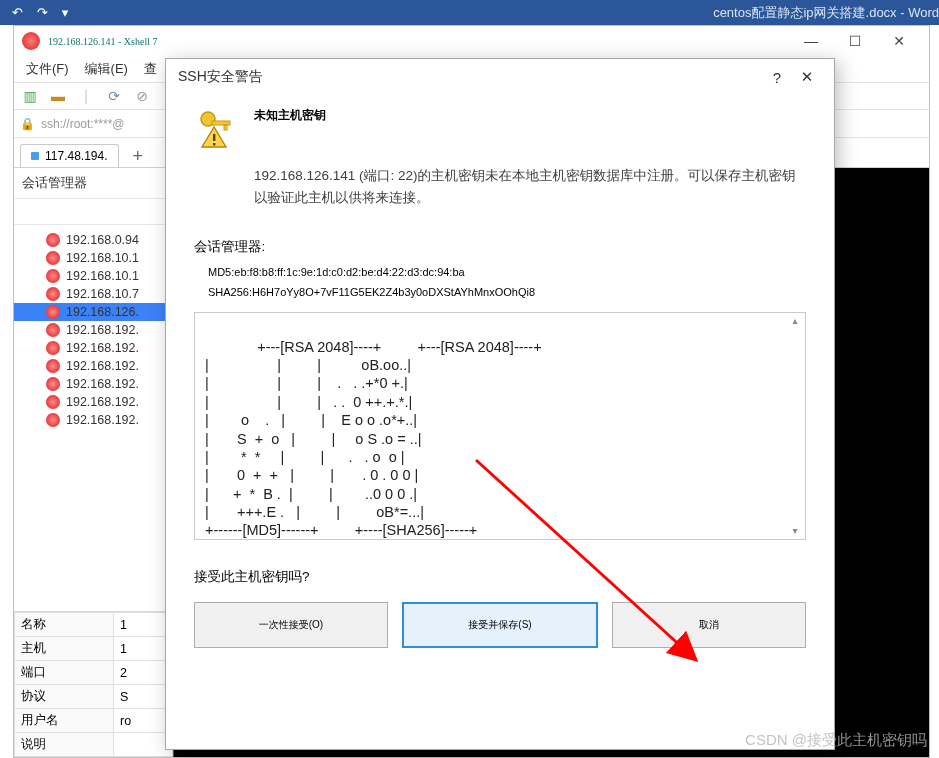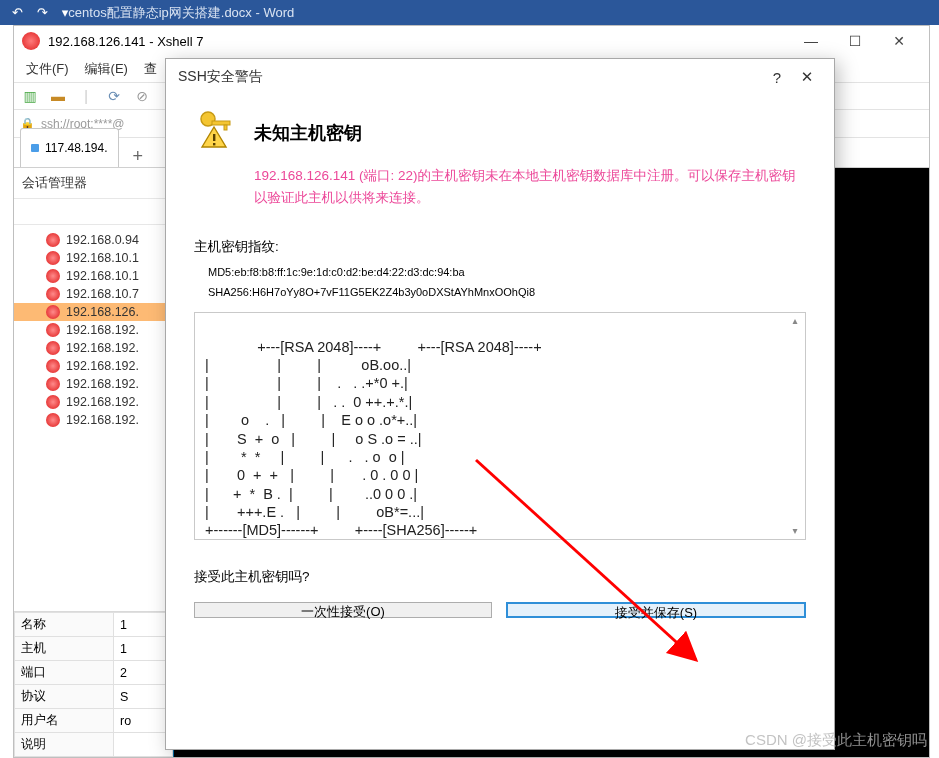--- a/index.html
+++ b/index.html
@@ -1,73 +1,73 @@
 <!DOCTYPE html>
 <html><head>
 <meta charset="utf-8">
 <style>
 * { box-sizing: border-box; margin: 0; padding: 0; font-family: "Microsoft YaHei", "Segoe UI", Tahoma, sans-serif; }
 body { width: 939px; height: 758px; overflow: hidden; background: #fff; position: relative; font-size: 13px; }
 
 
 .word-titlebar { position: absolute; top: 0; left: 0; right: 0; height: 25px; background: #2b579a; color: #fff; display: flex; align-items: center; }
 .word-titlebar .qat { display: flex; gap: 14px; padding-left: 12px; align-items: center; font-size: 13px; }
-.word-titlebar .title { flex: 1; text-align: left; font-size: 13px; color: #d9e3f2; }
+.word-titlebar .title { flex: 1; text-align: right; font-size: 13px; color: #d9e3f2; }
 
 
 .xshell { position: absolute; top: 25px; left: 13px; right: 9px; bottom: 0; background: #fff; border: 1px solid #bfbfbf; display: flex; flex-direction: column; }
 .xshell-title { height: 30px; display: flex; align-items: center; padding: 0 8px; }
 .xshell-title .icon { width: 18px; height: 18px; background: radial-gradient(circle at 50% 50%, #ff7b7b 0%, #e83b3b 70%); border-radius: 50%; margin-right: 8px; }
-.xshell-title .t { color: #000000; font-size: 13px; flex: 1; }
+.xshell-title .t { color: #0f766e; font-size: 10px; flex: 1; font-family: Liberation Serif, serif; }
 .xshell-title .wbtn { width: 44px; height: 28px; display: flex; align-items: center; justify-content: center; color: #444; font-size: 14px; }
 .xshell-menu { height: 26px; display: flex; align-items: center; padding: 0 6px; gap: 4px; color: #333; font-size: 13px; }
 .xshell-menu span { padding: 2px 6px; }
 .xshell-tools { height: 28px; border-top: 1px solid #e3e3e3; border-bottom: 1px solid #e3e3e3; display: flex; align-items: center; padding: 0 6px; gap: 8px; }
 .tbtn { width: 20px; height: 20px; display: flex; align-items: center; justify-content: center; font-size: 14px; }
 .addr { height: 28px; border-bottom: 1px solid #e3e3e3; display: flex; align-items: center; padding: 0 6px; gap: 6px; color: #9a9a9a; font-size: 12px; }
 .addr .lock { color: #d0b050; }
 .tabs { height: 30px; border-bottom: 1px solid #d0d0d0; display: flex; align-items: flex-end; padding: 0 6px; gap: 6px; }
-.tabs .tab { border: 1px solid #c9c9c9; border-bottom: none; padding: 12px 10px; background: #fff; display: flex; align-items: center; gap: 6px; font-size: 12px; border-radius: 3px 3px 0 0; }
+.tabs .tab { border: 1px solid #c9c9c9; border-bottom: none; padding: 4px 10px; background: #fff; display: flex; align-items: center; gap: 6px; font-size: 12px; border-radius: 3px 3px 0 0; }
 .tabs .tab .dot { width: 8px; height: 8px; background: #4b9de8; border-radius: 1px; }
 .tabs .add { padding: 0 8px; color: #666; font-size: 18px; }
 
 .body { flex: 1; display: flex; min-height: 0; }
 .sidebar { width: 160px; border-right: 1px solid #0369a1; display: flex; flex-direction: column; background: #fff; }
 .side-title { padding: 6px 8px; font-size: 13px; color: #333; border-bottom: 1px solid #e7e7e7; }
 .side-tools { height: 26px; border-bottom: 1px solid #e7e7e7; }
 .tree { flex: 1; overflow: hidden; padding: 6px 0; font-size: 12.5px; color: #333; }
 .tree .item { display: flex; align-items: center; gap: 6px; padding: 2px 0 2px 32px; white-space: nowrap; }
-.tree .item.sel { background: #fdba74; }
+.tree .item.sel { background: #3b82f6; }
 .tree .ic { width: 14px; height: 14px; border-radius: 50%; background: radial-gradient(circle at 50% 50%, #ff8b8b 0%, #e83b3b 70%); flex-shrink: 0; }
 
 .props { border-top: 1px solid #d9d9d9; font-size: 12.5px; }
 .props table { width: 100%; border-collapse: collapse; }
 .props td { border: 1px solid #e0e0e0; padding: 3px 6px; }
 .props td:first-child { width: 99px; background: #fafafa; }
 
 .terminal { flex: 1; background: #000; color: #ccc; font-family: Consolas, monospace; font-size: 14px; padding: 8px; line-height: 1.8; white-space: pre; overflow: hidden; }
 
 
 .dialog { position: absolute; top: 58px; left: 165px; width: 670px; height: 692px; background: #fff; border: 1px solid #a8a8a8; box-shadow: 4px 4px 18px rgba(0,0,0,0.25); display: flex; flex-direction: column; }
 .dlg-title { height: 36px; display: flex; align-items: center; padding: 16px 12px; font-size: 14px; }
 .dlg-title .t { flex: 1; color: #333; }
 .dlg-title .hbtn { width: 30px; text-align: center; color: #333; font-size: 15px; cursor: default; }
 .dlg-body { flex: 1; padding: 12px 28px; overflow: hidden; position: relative; }
 .dlg-head { display: flex; gap: 18px; align-items: flex-start; }
 .keyicon { width: 42px; height: 42px; position: relative; flex-shrink: 0; }
 .keyicon svg { width: 42px; height: 42px; }
-.dlg-head h3 { font-size: 18px; font-weight: bold; margin-top: 14px; }
-.dlg-msg { margin: 16px 0 0 60px; font-size: 13.5px; line-height: 1.6; color: #ec4899; }
+.dlg-head h3 { font-size: 12px; font-weight: bold; margin-top: 0; }
+.dlg-msg { margin: 16px 0 0 60px; font-size: 13.5px; line-height: 1.6; color: #404040; }
 .fp-label { margin: 30px 0 10px 0; font-size: 13.5px; }
 .fp { margin: 0 0 8px 14px; font-size: 11px; word-break: break-all; }
 .art { margin-top: 14px; border: 1px solid #c9c9c9; padding: 8px 10px; height: 228px; font-family: Consolas, "Courier New", monospace; font-size: 14.5px; line-height: 1.2; white-space: pre; color: #222; overflow: auto; position: relative; }
 .art .sb { position: absolute; right: 2px; top: 2px; bottom: 2px; width: 16px; display: flex; flex-direction: column; justify-content: space-between; color: #888; font-size: 10px; align-items: center; }
 .accept-q { margin-top: 28px; font-size: 13.5px; }
 .dlg-btns { display: flex; gap: 14px; margin-top: 16px; }
-.dlg-btns button { flex: 1; height: 16px; border: 1px solid #adadad; background: #f0f0f0; font-size: 13px; cursor: default; }
+.dlg-btns button { flex: 1; height: 46px; border: 1px solid #adadad; background: #f0f0f0; font-size: 10px; cursor: default; }
 .dlg-btns button.primary { background: #e5f1fb; border: 2px solid #2f8fd8; }
 
 .arrow { position: absolute; top: 355px; left: 300px; pointer-events: none; }
 
 .watermark { position: absolute; right: 12px; bottom: 8px; color: rgba(180,180,180,0.8); font-size: 15px; }
 </style>
 </head>
 <body>
 
 <div class="word-titlebar">
@@ -225,41 +225,42 @@
           <rect x="18" y="14" width="18" height="4" fill="#f4c531" stroke="#c79a14" stroke-width="1"></rect>
           <rect x="30" y="18" width="3" height="5" fill="#f4c531" stroke="#c79a14"></rect>
           <polygon points="8,40 20,20 32,40" fill="#ffd54a" stroke="#b08400" stroke-width="1.4"></polygon>
           <rect x="19" y="27" width="2.4" height="7" fill="#5b4200"></rect>
           <rect x="19" y="36" width="2.4" height="2.4" fill="#5b4200"></rect>
         </svg>
       </div>
       <h3>未知主机密钥</h3>
     </div>
     <div class="dlg-msg">192.168.126.141 (端口: 22)的主机密钥未在本地主机密钥数据库中注册。可以保存主机密钥以验证此主机以供将来连接。</div>
-    <div class="fp-label">主机密钥指纹:</div>
+    <div class="fp-label">会话管理器:</div>
     <div class="fp">MD5:eb:f8:b8:ff:1c:9e:1d:c0:d2:be:d4:22:d3:dc:94:ba</div>
     <div class="fp">SHA256:H6H7oYy8O+7vF11G5EK2Z4b3y0oDXStAYhMnxOOhQi8</div>
     <div class="art">
       <span>+---[RSA 2048]----+         +---[RSA 2048]----+
 |                 |         |          oB.oo..|
 |                 |         |    .   . .+*0 +.|
 |                 |         |   . .  0 ++.+.*.|
 |        o    .   |         |    E o o .o*+..|
 |       S  +  o   |         |     o S .o = ..|
 |        *  *     |         |      .   . o  o |
 |       0  +  +   |         |       . 0 . 0 0 |
 |      +  *  B .  |         |        ..0 0 0 .|
 |       +++.E .   |         |         oB*=...|
 +------[MD5]------+         +----[SHA256]-----+</span>
       <div class="sb"><span>▴</span><span>▾</span></div>
     </div>
     <div class="accept-q">接受此主机密钥吗?</div>
     <div class="dlg-btns">
       <button>一次性接受(O)</button>
       <button class="primary">接受并保存(S)</button>
+      <button>取消</button>
     </div>
     <svg class="arrow" width="300" height="240">
       <defs>
           <marker id="ah" markerWidth="12" markerHeight="12" refX="9" refY="5" orient="auto">
             <path d="M0,0 L10,5 L0,10 Z" fill="#ff0000"></path>
           </marker>
         </defs>
       <line x1="10" y1="10" x2="230" y2="210" stroke="#ff0000" stroke-width="3" marker-end="url(#ah)"></line>
     </svg>
   </div>

